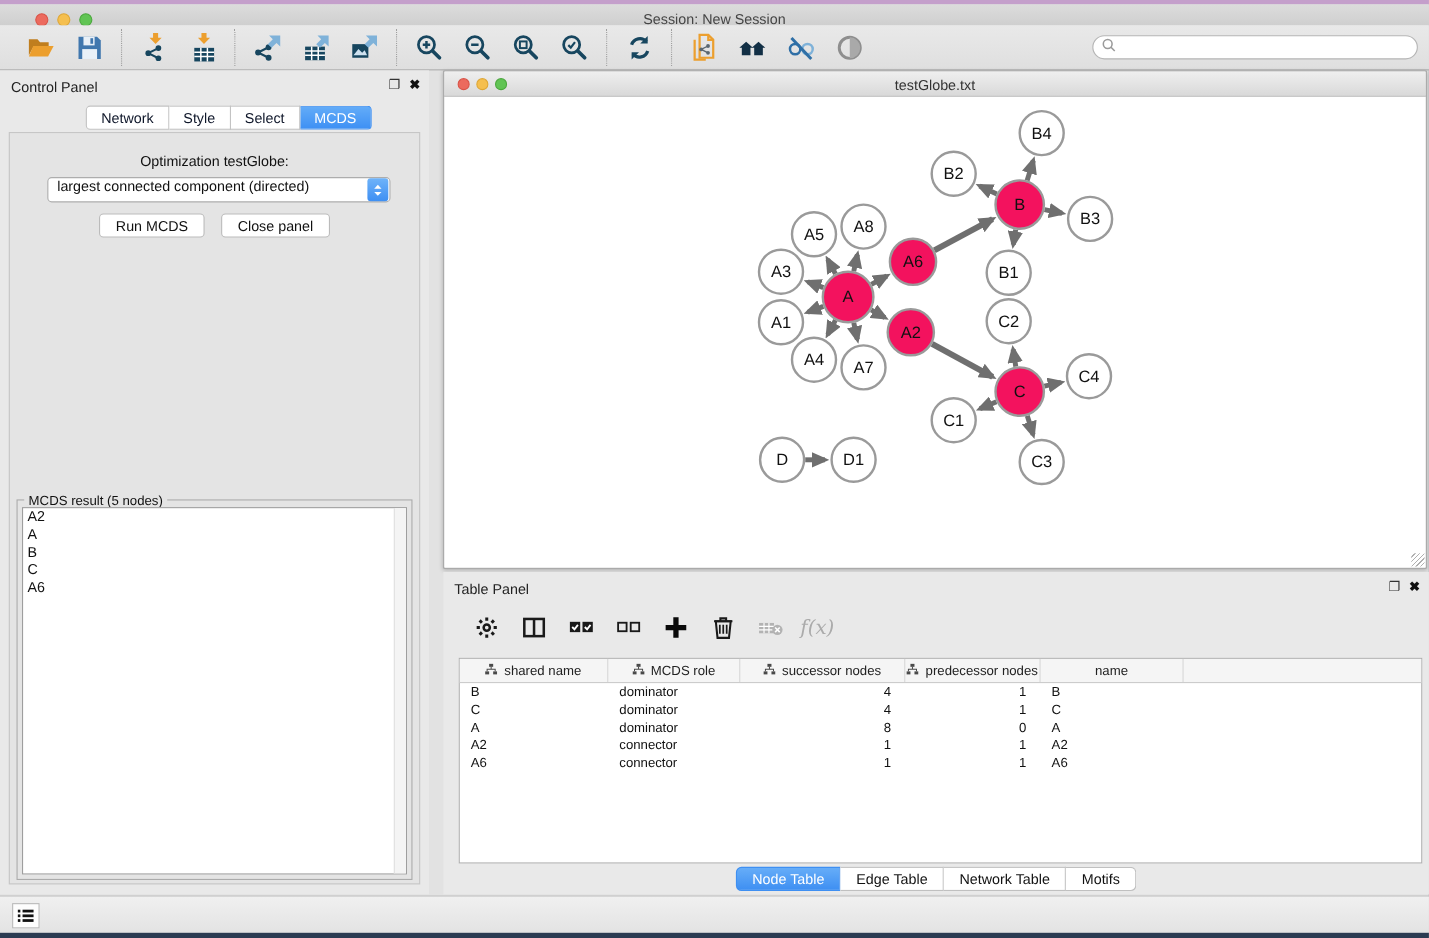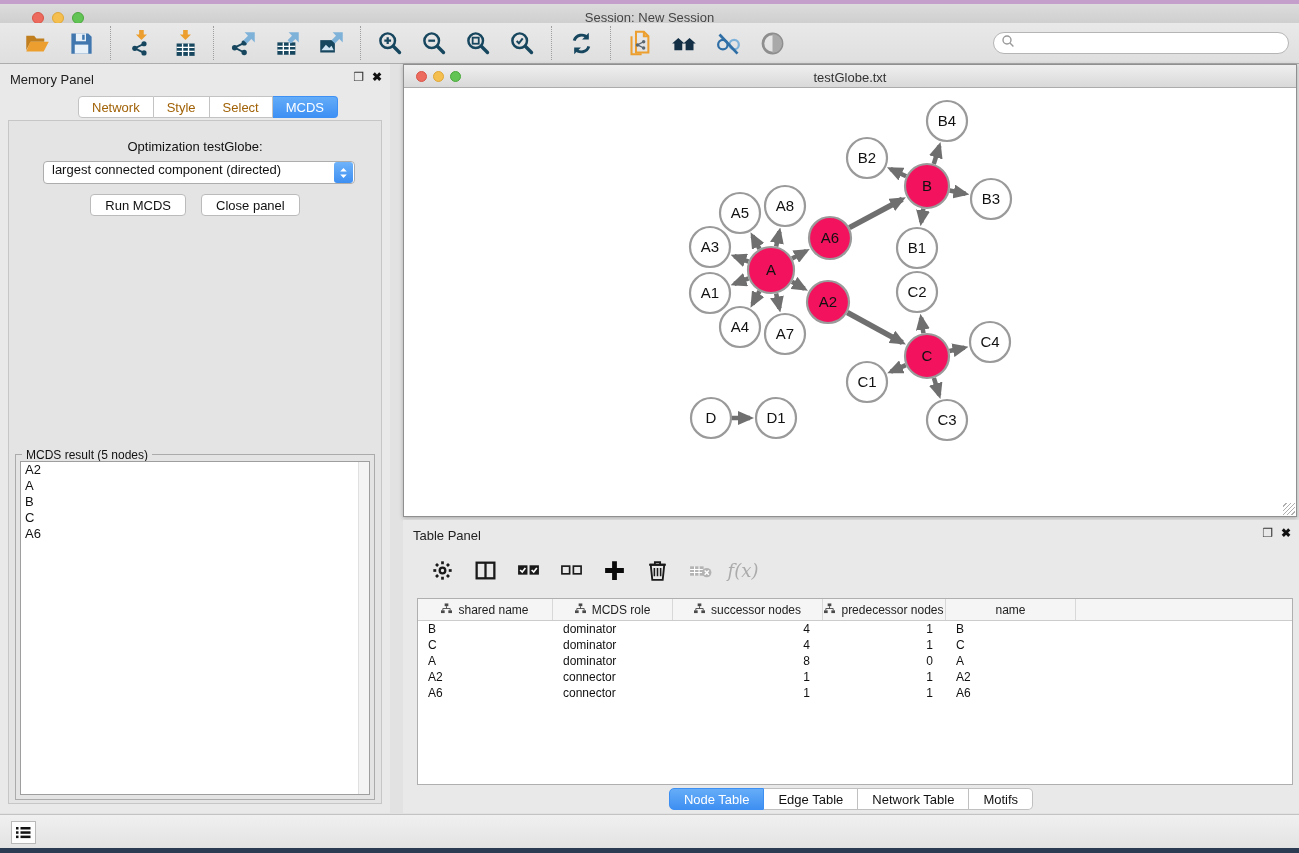--- a/index.html
+++ b/index.html
@@ -32,21 +32,21 @@
 
   
   .control-panel { position:absolute; left:0; top:64px; width:390px; height:749px; background:#E9E9E9; }
   .panel-head { position:absolute; left:0; top:0; width:100%; height:26px; }
   .panel-title { position:absolute; left:10px; top:8px; font-size:13px; color:#222; }
   .panel-btns { position:absolute; right:8px; top:6px; display:flex; gap:8px; }
   .float-glyph { font-size:12px; color:#333; }
   .close-glyph { font-size:12px; color:#111; font-weight:bold; }
   .cp-tabs { position:absolute; left:78px; top:32px; display:flex; }
   .cp-tab { height:22px; padding:0 13px; background:#FFFFFF; border:1px solid #C3C3C3;
-            border-left:none; font-size:13px; color:#a16207; display:flex; align-items:center; }
+            border-left:none; font-size:13px; color:#0f172a; display:flex; align-items:center; }
   .cp-tab:first-child { border-left:1px solid #C3C3C3; border-radius:4px 0 0 4px; }
   .cp-tab:last-child { border-radius:0 4px 4px 0; }
   .cp-tab.selected { background:linear-gradient(#63ACF8,#3E90F4); border-color:#3E90F4; color:#FFFFFF; }
   .cp-pane { position:absolute; left:8px; top:56px; width:374px; height:748px; background:#E4E4E4;
              border:1px solid #C6C6C6; height:684px; }
   .opt-label { position:absolute; left:0; top:18px; width:100%; text-align:center; font-size:13px; color:#111; }
   .dropdown { position:absolute; left:34px; top:40px; width:312px; height:23px; background:#FFFFFF;
               border:1px solid #ADADAD; border-radius:4px; display:flex; align-items:flex-start; }
   .dropdown .dd-text { flex:1; font-size:13px; color:#111; padding-left:8px; white-space:nowrap; overflow:hidden; }
   .dd-stepper { width:19px; height:21px; border-radius:3px; margin-right:1px;
@@ -290,21 +290,21 @@
               <path d="M9 9l3.4 3.4" stroke="#9A9A9A" stroke-width="1.4"></path>
             </svg>
         </span>
         <input placeholder="" style="">
       </div>
     </div>
   </div>
 
   <div class="control-panel">
     <div class="panel-head">
-      <span class="panel-title">Memory Panel</span>
+      <span class="panel-title">Control Panel</span>
       <span class="panel-btns">
         <span class="float-glyph">❐</span>
         <span class="close-glyph">✖</span>
       </span>
     </div>
     <div class="cp-tabs" id="cp-tabs">
         <div class="cp-tab">Network</div>
         <div class="cp-tab">Style</div>
         <div class="cp-tab">Select</div>
         <div class="cp-tab selected">MCDS</div>

